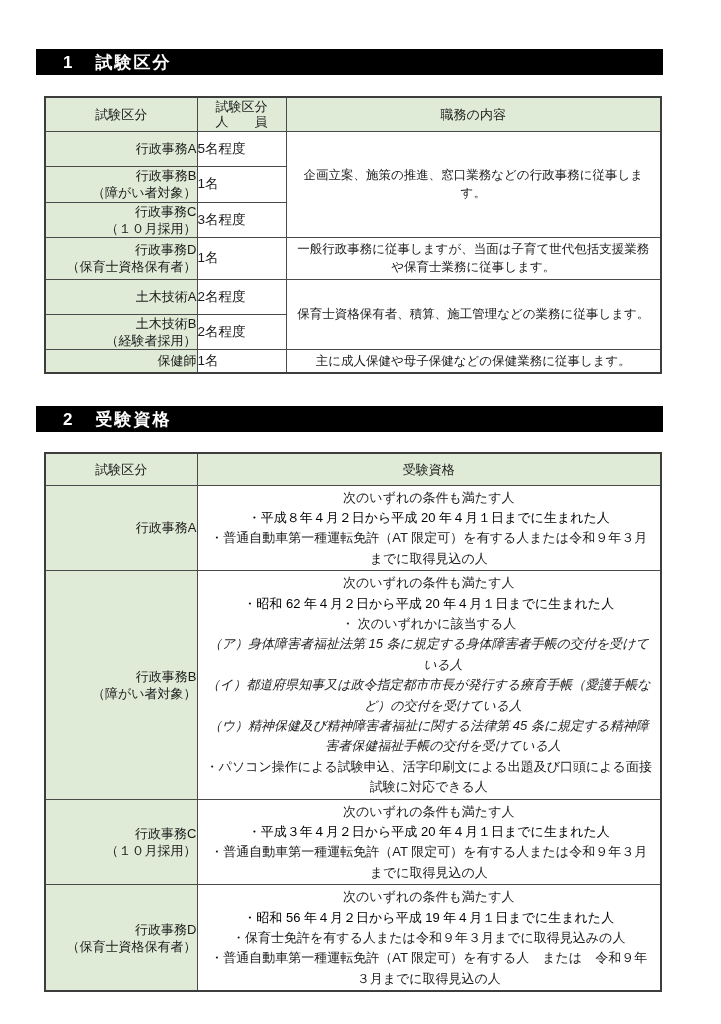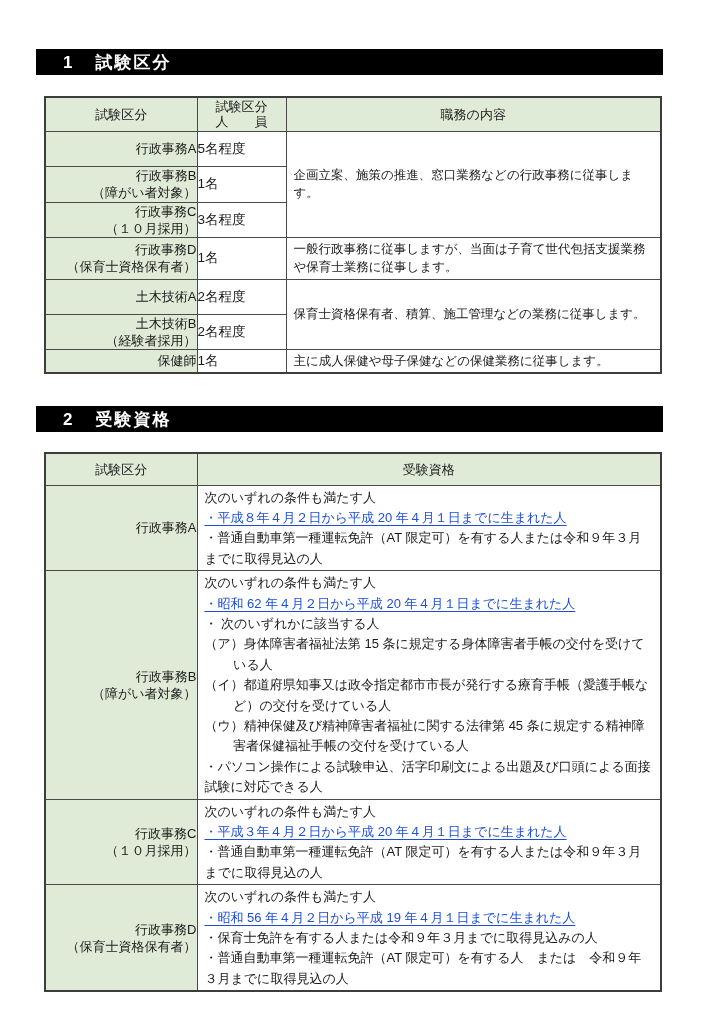--- a/index.html
+++ b/index.html
@@ -31,30 +31,31 @@
     border-collapse: collapse; table-layout: fixed;
     width: 616px;
     border: 2px solid #3d3d3d;
   }
   #t1 { top: 96px; }
   #t2 { top: 452px; }
   td, th {
     border: 1px solid #4a4a4a;
     font-size: 13px; font-weight: normal;
     color: #1a1a1a;
+    text-align: center;
   }
   .green { background: #e0ebd7; }
   .hcell { text-align: center; vertical-align: middle; line-height: 15px; }
   .cat   { text-align: right; vertical-align: middle; line-height: 17px; }
   .cnt   { text-align: left; vertical-align: middle; background: #fff; font-size: 13.5px; }
   .duty  { padding: 2px 7px; vertical-align: middle; line-height: 18px; font-size: 12.5px; background: #fff; }
   .req   { padding: 2px 7px 1px 7px; vertical-align: top; line-height: 20.4px; font-size: 13px; background: #fff; }
   .req .line { }
-  .red  { color: #1d4ed8; text-decoration: underline; text-underline-offset: 3px; }
-  .hang { padding-left: 2.2em; text-indent: -2.2em; }
+  .red  { color: #000000; text-underline-offset: 3px; }
+  .hang { padding-left: 2.2em; text-indent: -2.2em; font-style: italic; }
 </style>
 </head>
 <body>
 
 <div class="page">
 
   <div class="hbar" id="bar1">
     <span class="num">1</span>
     <span class="ttl">試験区分</span>
   </div>

